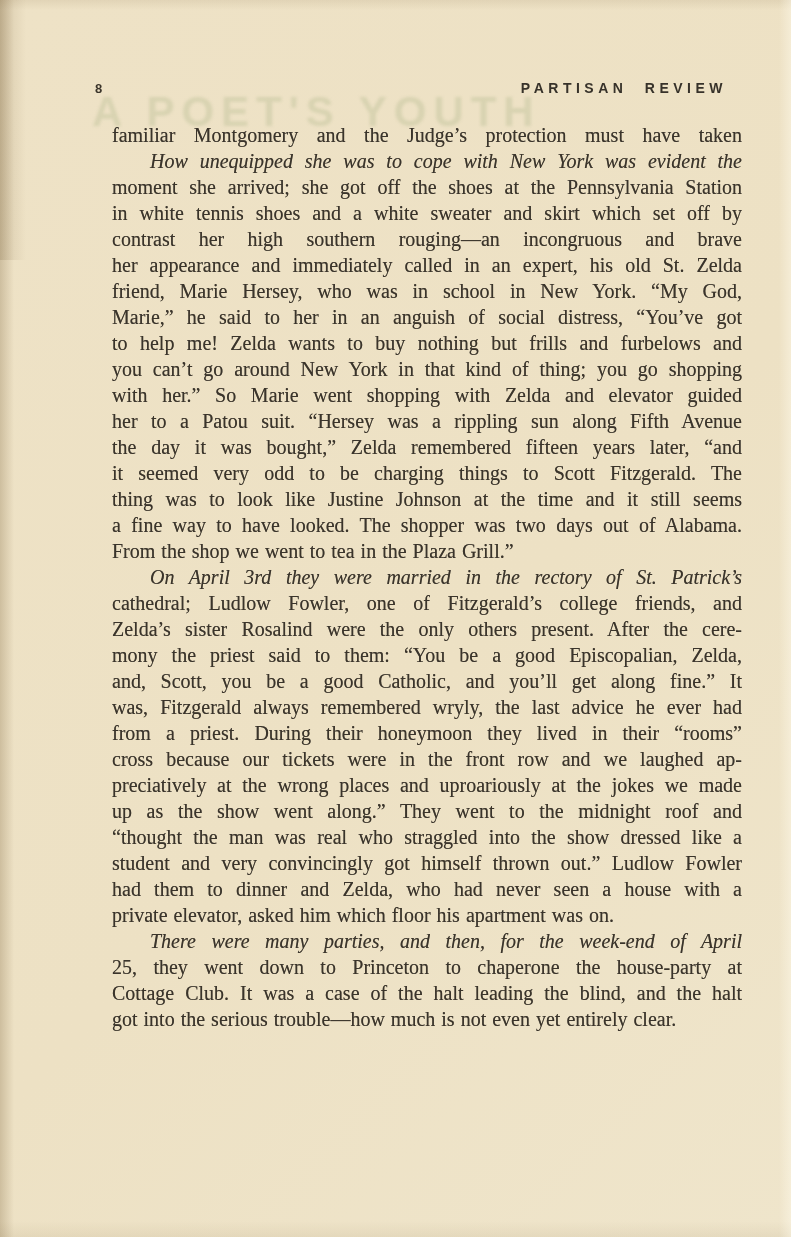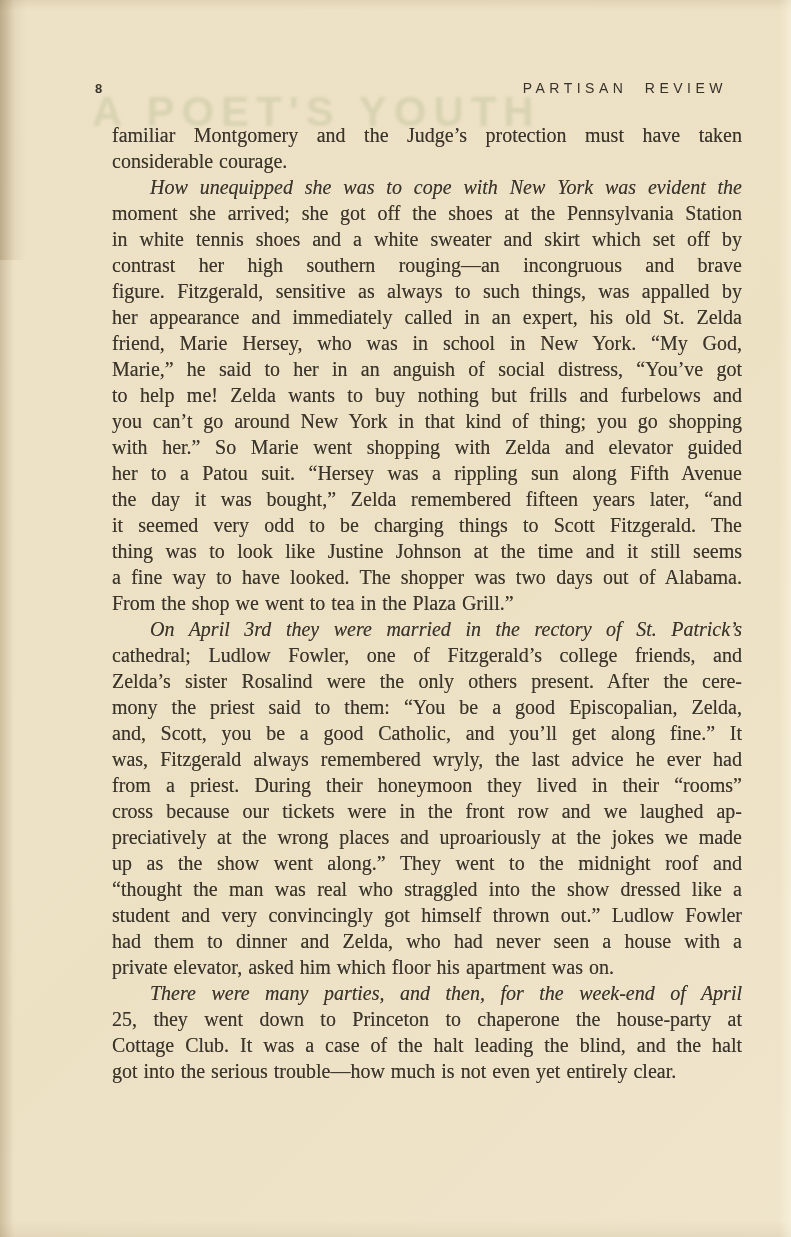--- a/index.html
+++ b/index.html
@@ -50,21 +50,21 @@
     align-items: baseline;
   }
   .page-number {
     font-family: "Liberation Sans", sans-serif;
     font-weight: 700;
     font-size: 13px;
     color: #3b352b;
   }
   .journal-title {
     font-family: "Liberation Sans", sans-serif;
-    font-weight: 400;
+    font-weight: 700;
     font-size: 14px;
     letter-spacing: 4.5px;
     word-spacing: 9px;
     color: #37322a;
   }
   
   .ghost-title {
     position: absolute;
     left: 92px;
     top: 88px;
@@ -112,28 +112,26 @@
   <div class="ghost-title">A POET'S YOUTH</div>
 
   <div class="header">
     <span class="page-number">8</span>
     <span class="journal-title">PARTISAN REVIEW</span>
   </div>
 
   <div class="body-text" id="body-text">
       <div class="paragraph">
         <div class="line"><span>familiar Montgomery and the Judge’s protection must have taken</span></div>
-        <div class="line last-line"><span>considerable courage.</span></div>
       </div>
       <div class="paragraph">
         <div class="line first-indent"><span>How unequipped she was to cope with New York was evident the</span></div>
         <div class="line"><span>moment she arrived; she got off the shoes at the Pennsylvania Station</span></div>
         <div class="line"><span>in white tennis shoes and a white sweater and skirt which set off by</span></div>
         <div class="line"><span>contrast her high southern rouging—an incongruous and brave</span></div>
-        <div class="line"><span>figure. Fitzgerald, sensitive as always to such things, was appalled by</span></div>
         <div class="line"><span>her appearance and immediately called in an expert, his old St. Zelda</span></div>
         <div class="line"><span>friend, Marie Hersey, who was in school in New York. “My God,</span></div>
         <div class="line"><span>Marie,” he said to her in an anguish of social distress, “You’ve got</span></div>
         <div class="line"><span>to help me! Zelda wants to buy nothing but frills and furbelows and</span></div>
         <div class="line"><span>you can’t go around New York in that kind of thing; you go shopping</span></div>
         <div class="line"><span>with her.” So Marie went shopping with Zelda and elevator guided</span></div>
         <div class="line"><span>her to a Patou suit. “Hersey was a rippling sun along Fifth Avenue</span></div>
         <div class="line"><span>the day it was bought,” Zelda remembered fifteen years later, “and</span></div>
         <div class="line"><span>it seemed very odd to be charging things to Scott Fitzgerald. The</span></div>
         <div class="line"><span>thing was to look like Justine Johnson at the time and it still seems</span></div>

